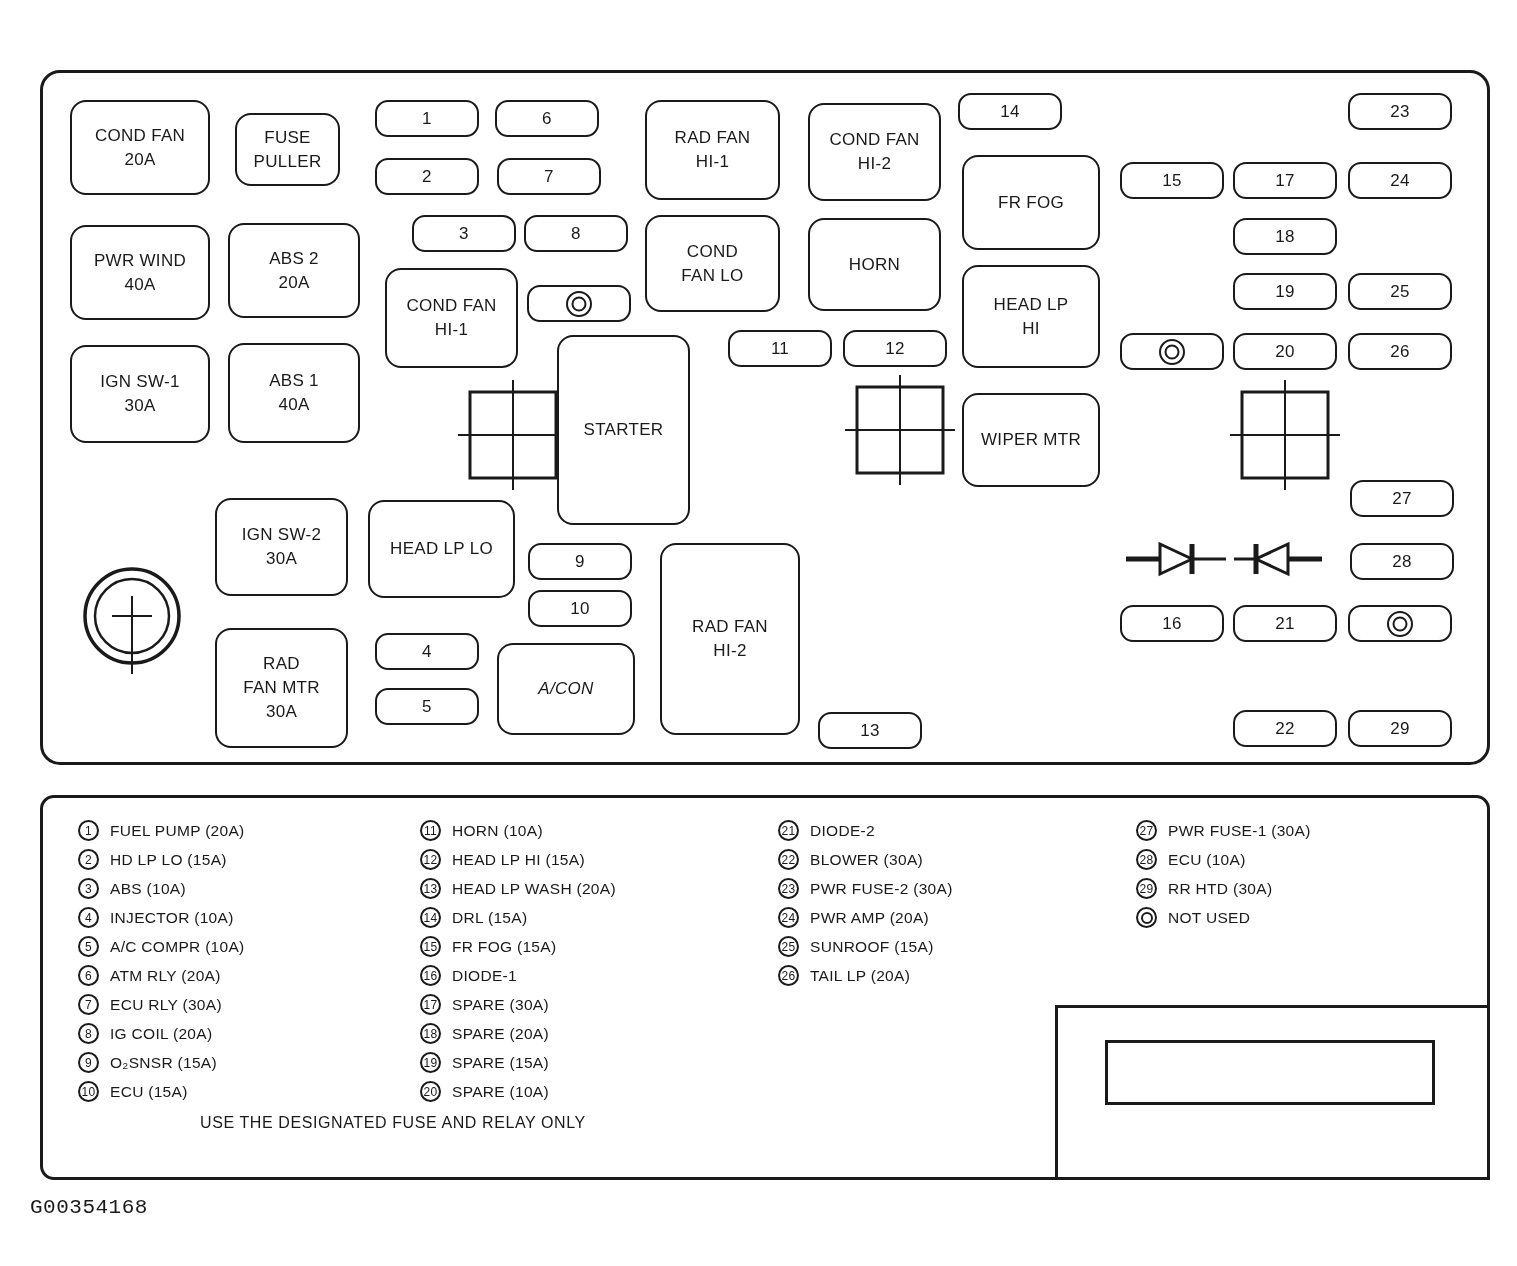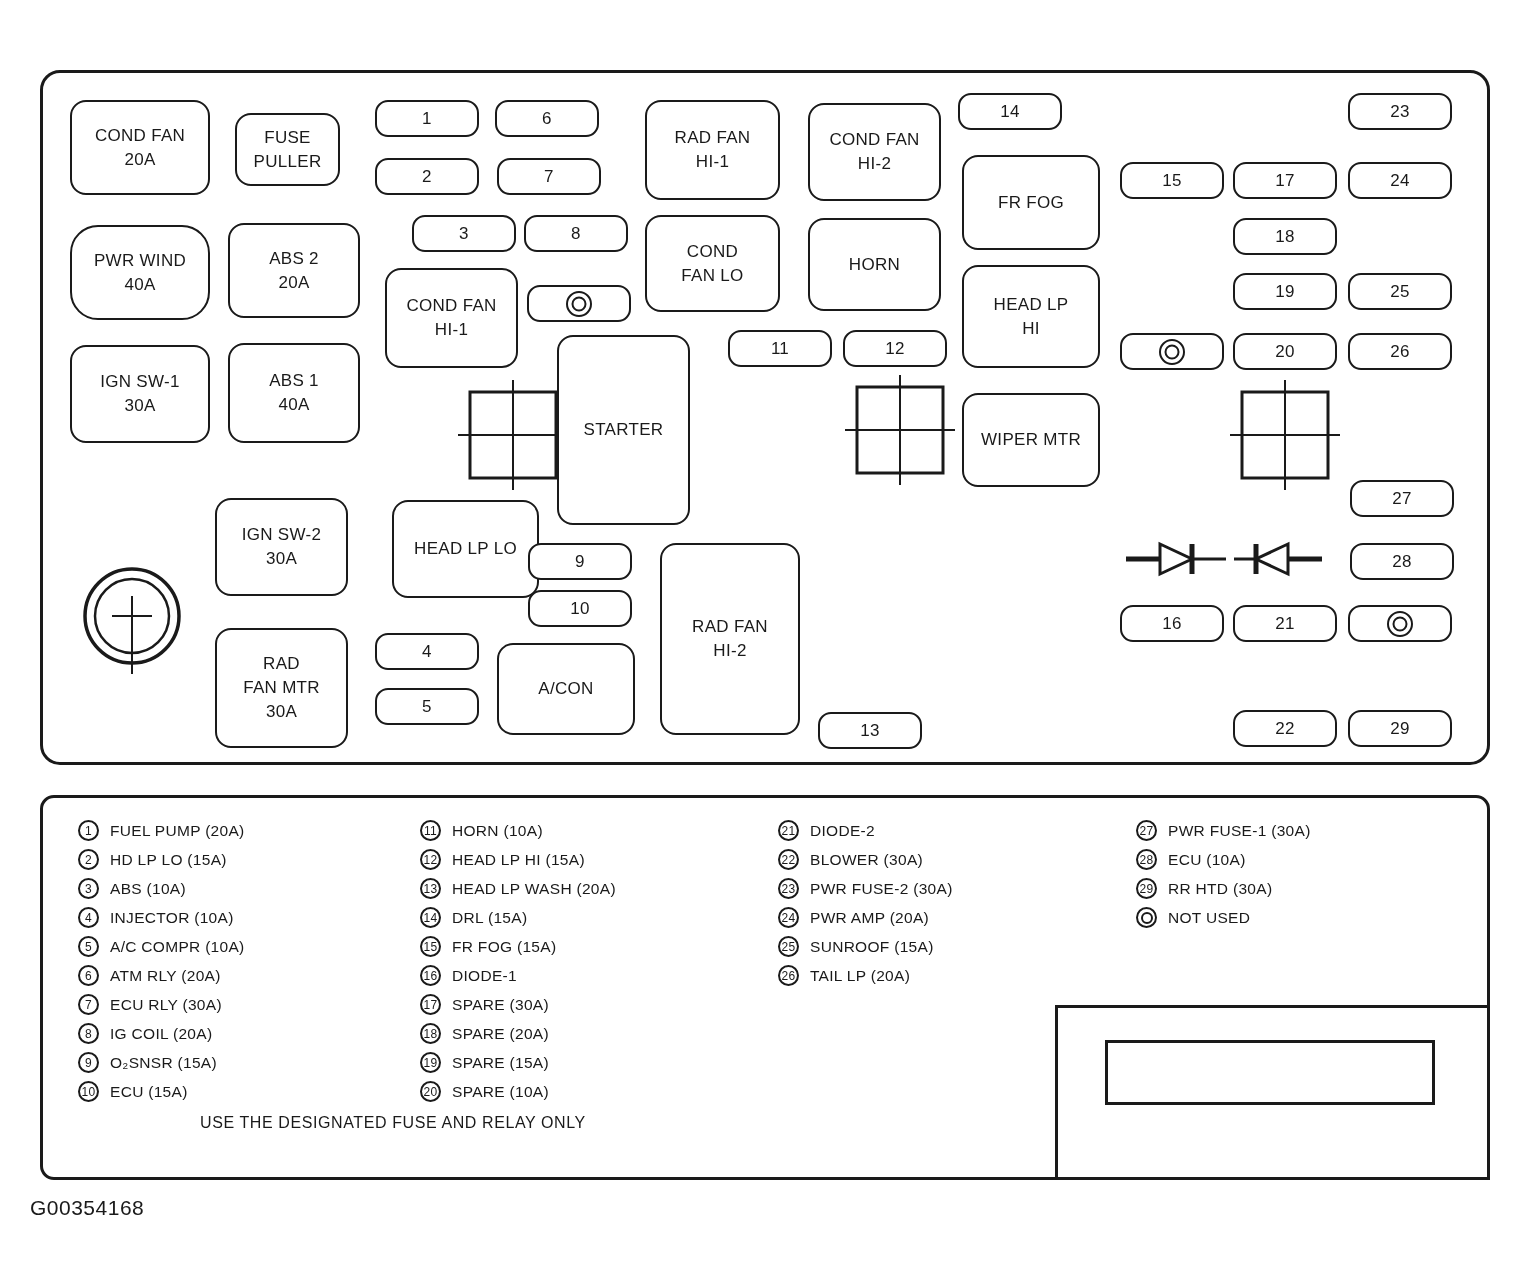--- a/index.html
+++ b/index.html
@@ -96,46 +96,46 @@
 
   <div class="block" style="left:70px;top:100px;width:140px;height:95px;">COND FAN
 20A</div>
   <div class="block" style="left:235px;top:113px;width:105px;height:73px;">FUSE
 PULLER</div>
   <div class="block" style="left:645px;top:100px;width:135px;height:100px;">RAD FAN
 HI-1</div>
   <div class="block" style="left:808px;top:103px;width:133px;height:98px;">COND FAN
 HI-2</div>
   <div class="block" style="left:962px;top:155px;width:138px;height:95px;">FR FOG</div>
-  <div class="block" style="left:70px;top:225px;width:140px;height:95px;border-radius:28px;">PWR WIND
+  <div class="block" style="left:70px;top:225px;width:140px;height:95px;">PWR WIND
 40A</div>
   <div class="block" style="left:228px;top:223px;width:132px;height:95px;">ABS 2
 20A</div>
   <div class="block" style="left:808px;top:218px;width:133px;height:93px;">HORN</div>
   <div class="block" style="left:645px;top:215px;width:135px;height:97px;">COND
 FAN LO</div>
   <div class="block" style="left:385px;top:268px;width:133px;height:100px;">COND FAN
 HI-1</div>
   <div class="block" style="left:962px;top:265px;width:138px;height:103px;">HEAD LP
 HI</div>
   <div class="block" style="left:70px;top:345px;width:140px;height:98px;">IGN SW-1
 30A</div>
   <div class="block" style="left:228px;top:343px;width:132px;height:100px;">ABS 1
 40A</div>
   <div class="block" style="left:962px;top:393px;width:138px;height:94px;">WIPER MTR</div>
   <div class="block" style="left:557px;top:335px;width:133px;height:190px;">STARTER</div>
   <div class="block" style="left:215px;top:498px;width:133px;height:98px;">IGN SW-2
 30A</div>
-  <div class="block" style="left:368px;top:500px;width:147px;height:98px;margin-left:24px;">HEAD LP LO</div>
+  <div class="block" style="left:368px;top:500px;width:147px;height:98px;">HEAD LP LO</div>
   <div class="block" style="left:660px;top:543px;width:140px;height:192px;">RAD FAN
 HI-2</div>
   <div class="block" style="left:215px;top:628px;width:133px;height:120px;">RAD
 FAN MTR
 30A</div>
-  <div class="block" style="left:497px;top:643px;width:138px;height:92px;">A/CON</div>
+  <div class="block" style="left:497px;top:643px;width:138px;height:92px;font-style:italic;">A/CON</div>
 
   <div class="fuse" style="left:375px;top:100px;">1</div>
   <div class="fuse" style="left:495px;top:100px;">6</div>
   <div class="fuse" style="left:375px;top:158px;">2</div>
   <div class="fuse" style="left:497px;top:158px;">7</div>
   <div class="fuse" style="left:412px;top:215px;">3</div>
   <div class="fuse" style="left:524px;top:215px;">8</div>
   <div class="fuse" style="left:958px;top:93px;">14</div>
   <div class="fuse" style="left:1348px;top:93px;">23</div>
   <div class="fuse" style="left:1120px;top:162px;">15</div>
@@ -302,15 +302,15 @@
         <span class="dcirc small"></span>
         <span>NOT USED</span>
       </div>
   </div>
 
   <div class="note" style="left:200px;top:1114px;text-align:center;">USE THE DESIGNATED FUSE AND RELAY ONLY</div>
 
   <div class="rect-box" style="left:1055px;top:1005px;width:435px;height:175px;"></div>
   <div class="rect-box" style="left:1105px;top:1040px;width:330px;height:65px;"></div>
 
-  <div class="code" style="left:30px;top:1196px;">G00354168</div>
+  <div class="code" style="left:30px;top:1196px;font-family:Liberation Mono, monospace;">G00354168</div>
 
 </div>
 
 </body></html>

